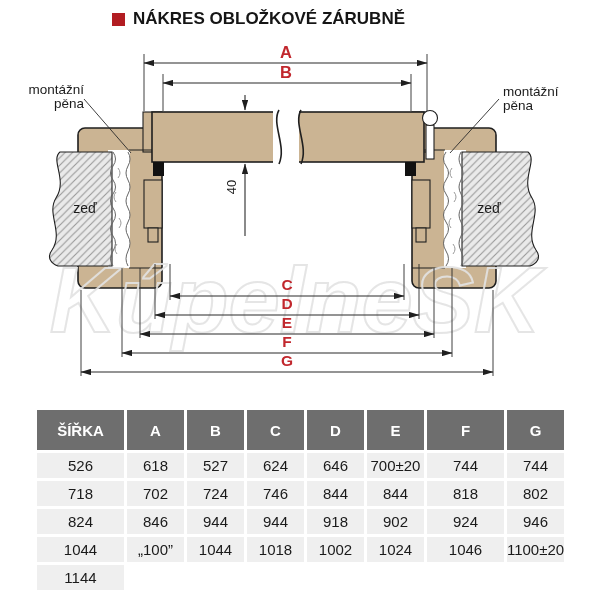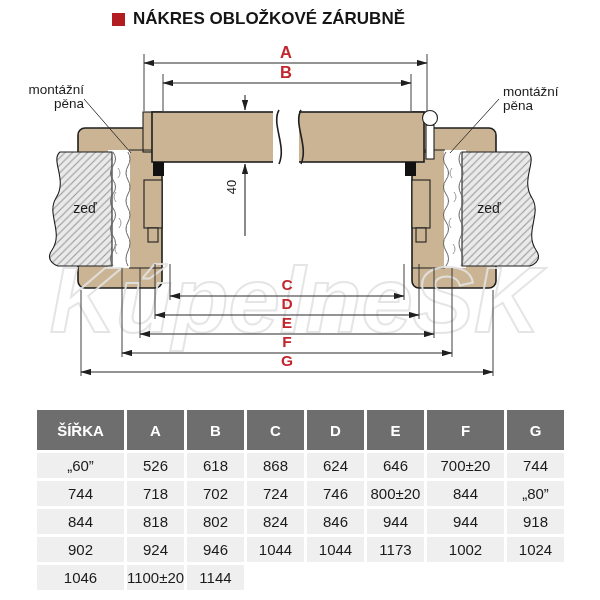--- a/index.html
+++ b/index.html
@@ -167,54 +167,52 @@
   <div class="spec-table">
     <div class="cell head">ŠÍŘKA</div>
     <div class="cell head">A</div>
     <div class="cell head">B</div>
     <div class="cell head">C</div>
     <div class="cell head">D</div>
     <div class="cell head">E</div>
     <div class="cell head">F</div>
     <div class="cell head">G</div>
 
-    <div class="cell body">„60”</div>
     <div class="cell body">526</div>
     <div class="cell body">618</div>
-    <div class="cell body">868</div>
+    <div class="cell body">527</div>
     <div class="cell body">624</div>
     <div class="cell body">646</div>
     <div class="cell body">700±20</div>
     <div class="cell body">744</div>
 
     <div class="cell body">744</div>
     <div class="cell body">718</div>
     <div class="cell body">702</div>
     <div class="cell body">724</div>
     <div class="cell body">746</div>
-    <div class="cell body">800±20</div>
     <div class="cell body">844</div>
 
-    <div class="cell body">„80”</div>
     <div class="cell body">844</div>
     <div class="cell body">818</div>
     <div class="cell body">802</div>
     <div class="cell body">824</div>
     <div class="cell body">846</div>
     <div class="cell body">944</div>
 
     <div class="cell body">944</div>
     <div class="cell body">918</div>
     <div class="cell body">902</div>
     <div class="cell body">924</div>
     <div class="cell body">946</div>
     <div class="cell body">1044</div>
 
+    <div class="cell body">„100”</div>
     <div class="cell body">1044</div>
-    <div class="cell body">1173</div>
+    <div class="cell body">1018</div>
     <div class="cell body">1002</div>
     <div class="cell body">1024</div>
     <div class="cell body">1046</div>
     <div class="cell body">1100±20</div>
     <div class="cell body">1144</div>
   </div>
 
 </div>
 
 </body></html>

